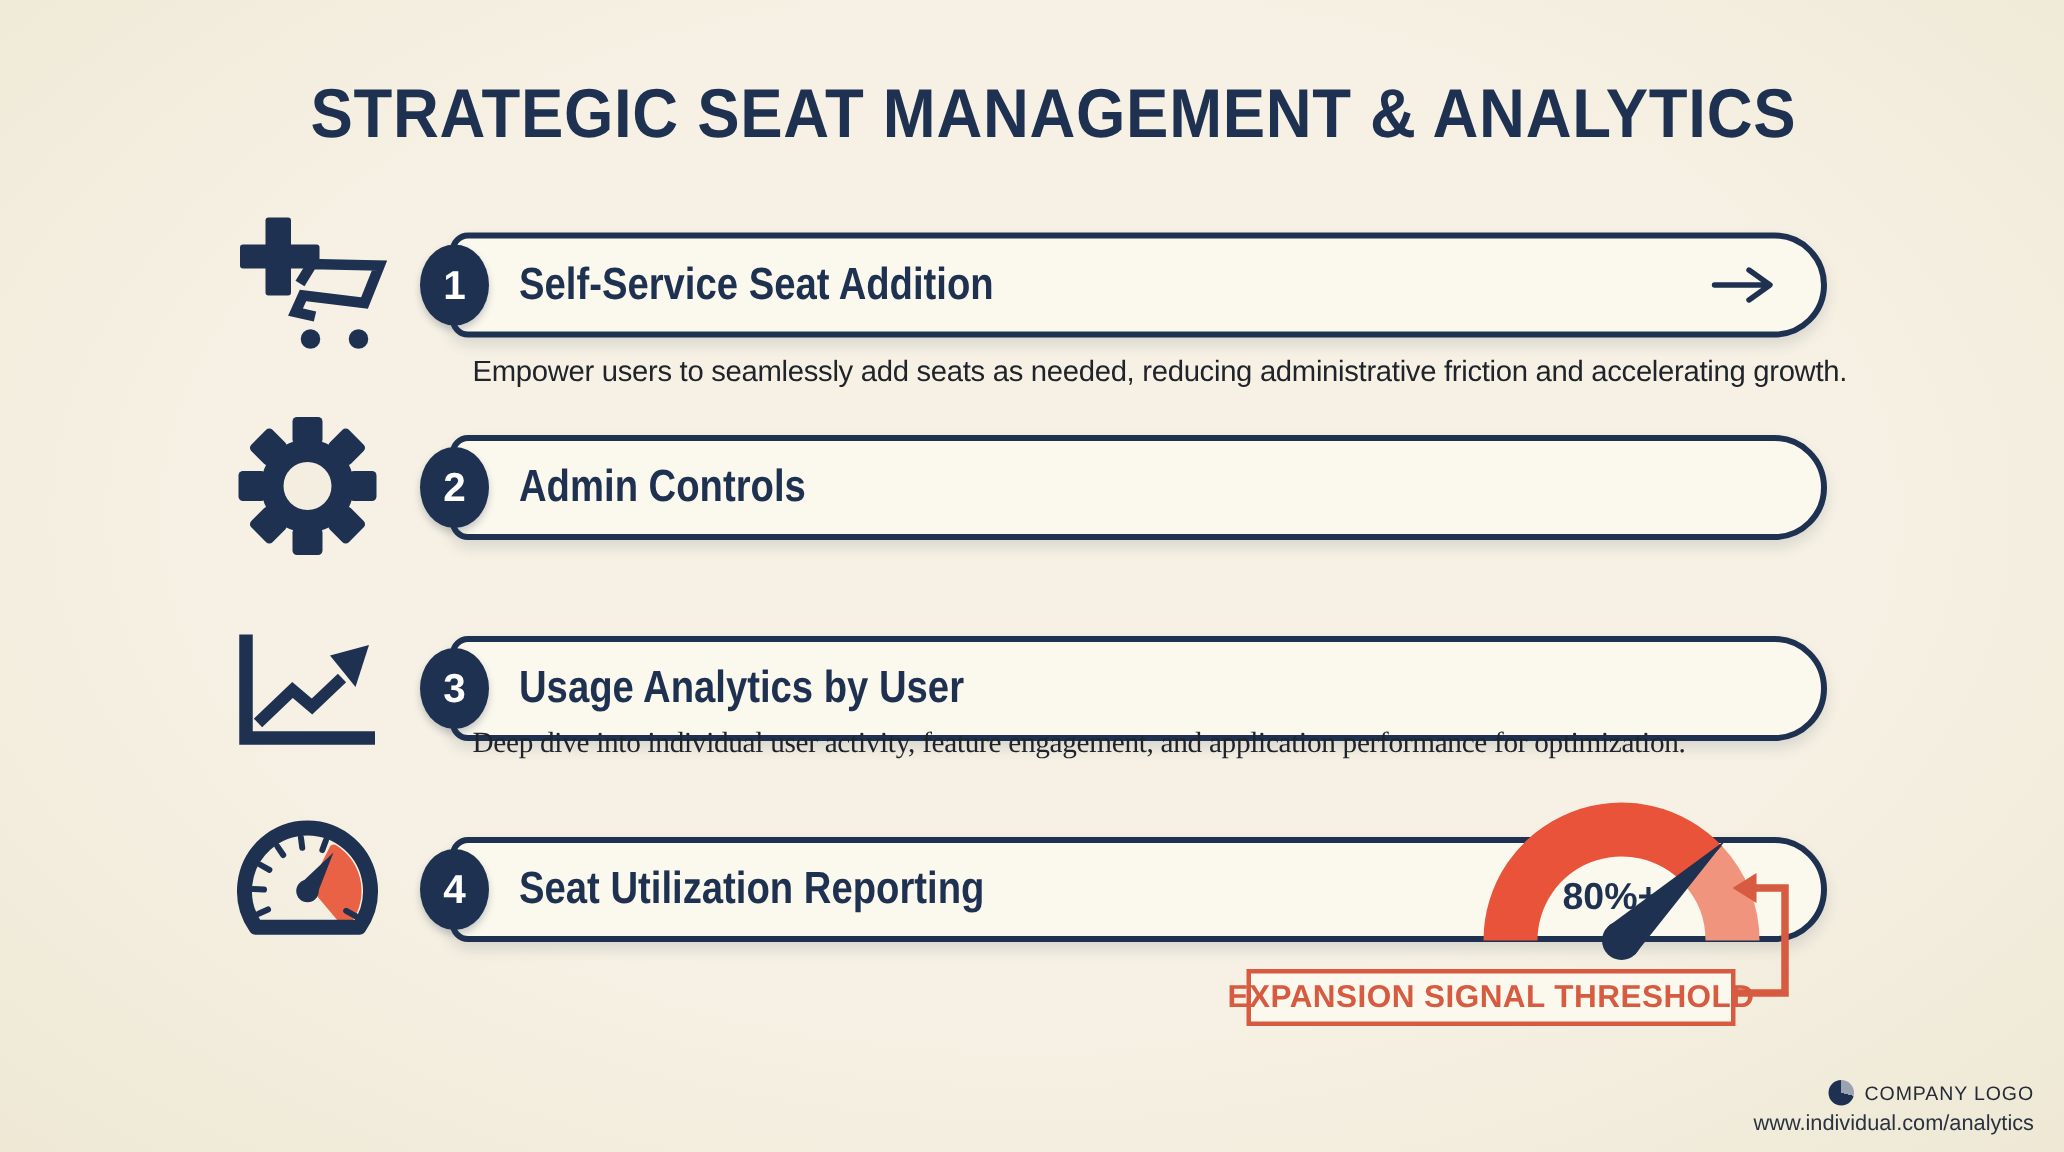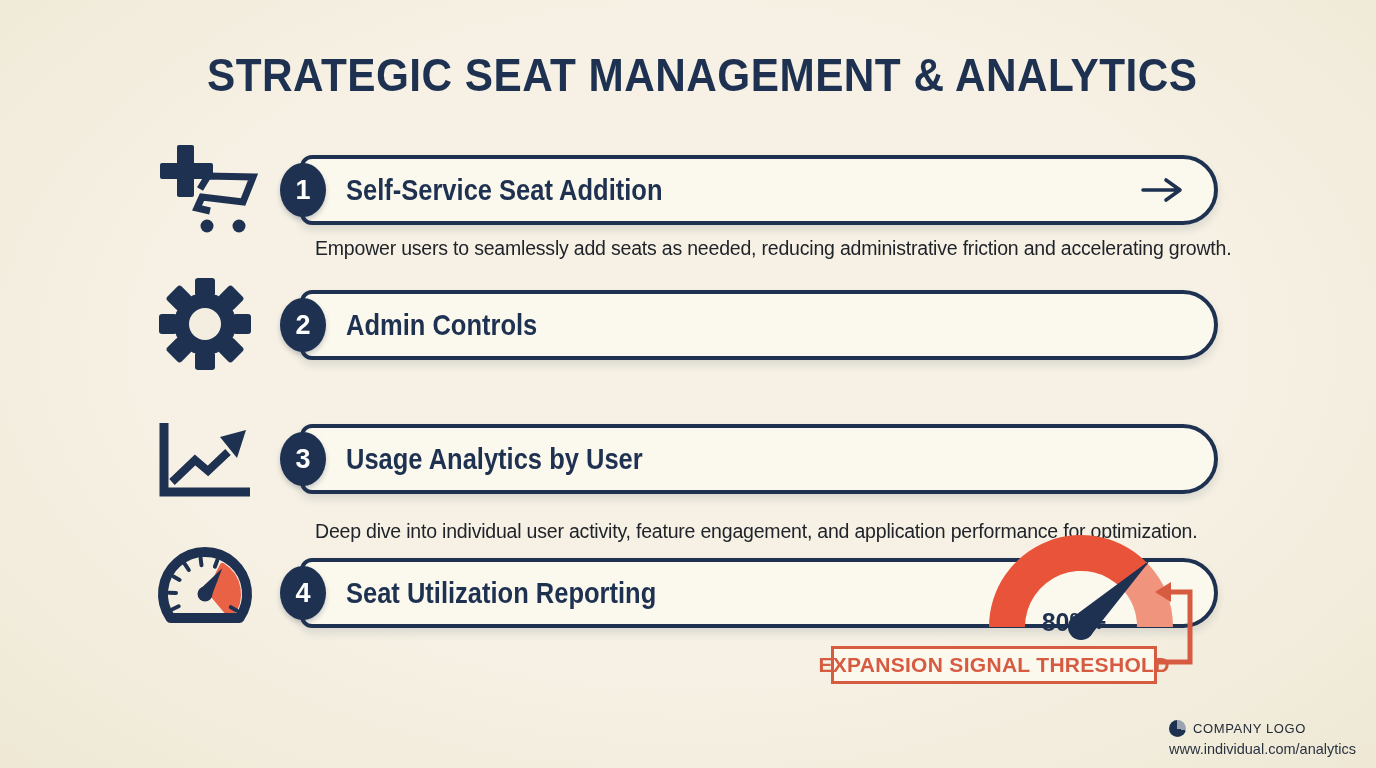--- a/index.html
+++ b/index.html
@@ -22,31 +22,31 @@
     display:flex;align-items:center;justify-content:center;
     font-size:27px;font-weight:700;box-shadow:0 3px 5px rgba(52,62,88,.25);}
   .bar-title{margin-left:42px;font-size:30px;font-weight:700;color:var(--navy);
     white-space:nowrap;transform:scaleX(.85);transform-origin:left center;}
   .bar-arrow{position:absolute;right:28px;top:50%;transform:translateY(-50%);display:flex;}
   .desc{position:absolute;left:315px;font-size:19.5px;line-height:24px;color:var(--ink);
     letter-spacing:-.2px;}
   .icon-box{position:absolute;display:flex;}
   
   .gauge-svg{position:absolute;left:981px;top:527px;z-index:3;}
-  .gauge-value{position:absolute;left:1018px;top:608px;width:112px;text-align:center;
+  .gauge-value{position:absolute;left:1018px;top:584px;width:112px;text-align:center;
     font-size:25px;font-weight:700;color:var(--navy);z-index:4;}
   .connector-svg{position:absolute;left:1152px;top:578px;z-index:4;}
   .threshold-box{position:absolute;left:831px;top:646px;width:326px;height:38px;
     background:#fbf8ee;border:3px solid var(--orange-deep);display:flex;align-items:center;
     justify-content:center;z-index:4;}
   .threshold-label{font-size:21px;font-weight:700;color:var(--orange-deep);
     letter-spacing:.3px;white-space:nowrap;}
   
   .footer{position:absolute;right:20px;top:720px;text-align:right;z-index:5;}
-  .logo-row{display:flex;align-items:center;gap:7px;}
+  .logo-row{display:flex;align-items:center;justify-content:flex-end;gap:7px;}
   .logo-dot{width:17px;height:17px;border-radius:50%;
     background:conic-gradient(from 0deg,#9aa3b2 0deg 105deg,var(--navy) 105deg 360deg);}
   .logo-label{font-size:13px;font-weight:500;letter-spacing:.6px;color:#242b36;}
   .footer-url{margin-top:4px;font-size:14.5px;color:#2a3240;}
 </style>
 </head>
 <body>
 
 <div class="slide">
 
@@ -120,21 +120,21 @@
 
   <div class="bar" style="top:290px;">
     <div class="badge">2</div>
     <div class="bar-title">Admin Controls</div>
   </div>
 
   <div class="bar" style="top:424px;">
     <div class="badge">3</div>
     <div class="bar-title">Usage Analytics by User</div>
   </div>
-  <div class="desc" style="top:519px;">Deep dive into individual user activity, feature engagement, and application performance for optimization.</div>
+  <div class="desc" style="top:484px;font-family:Liberation Serif, serif;">Deep dive into individual user activity, feature engagement, and application performance for optimization.</div>
 
   <div class="bar" style="top:558px;">
     <div class="badge">4</div>
     <div class="bar-title">Seat Utilization Reporting</div>
   </div>
 
   <div class="gauge-svg">
     <svg width="200" height="118" viewBox="0 0 200 118">
       <path d="M8,100 A92 92 0 0 1 167.3,37.3 L141,61.8 A56 56 0 0 0 44,100 Z" fill="#e8533a"></path>
       <path d="M167.3,37.3 A92 92 0 0 1 192,100 L156,100 A56 56 0 0 0 141,61.8 Z" fill="#f0947e"></path>

